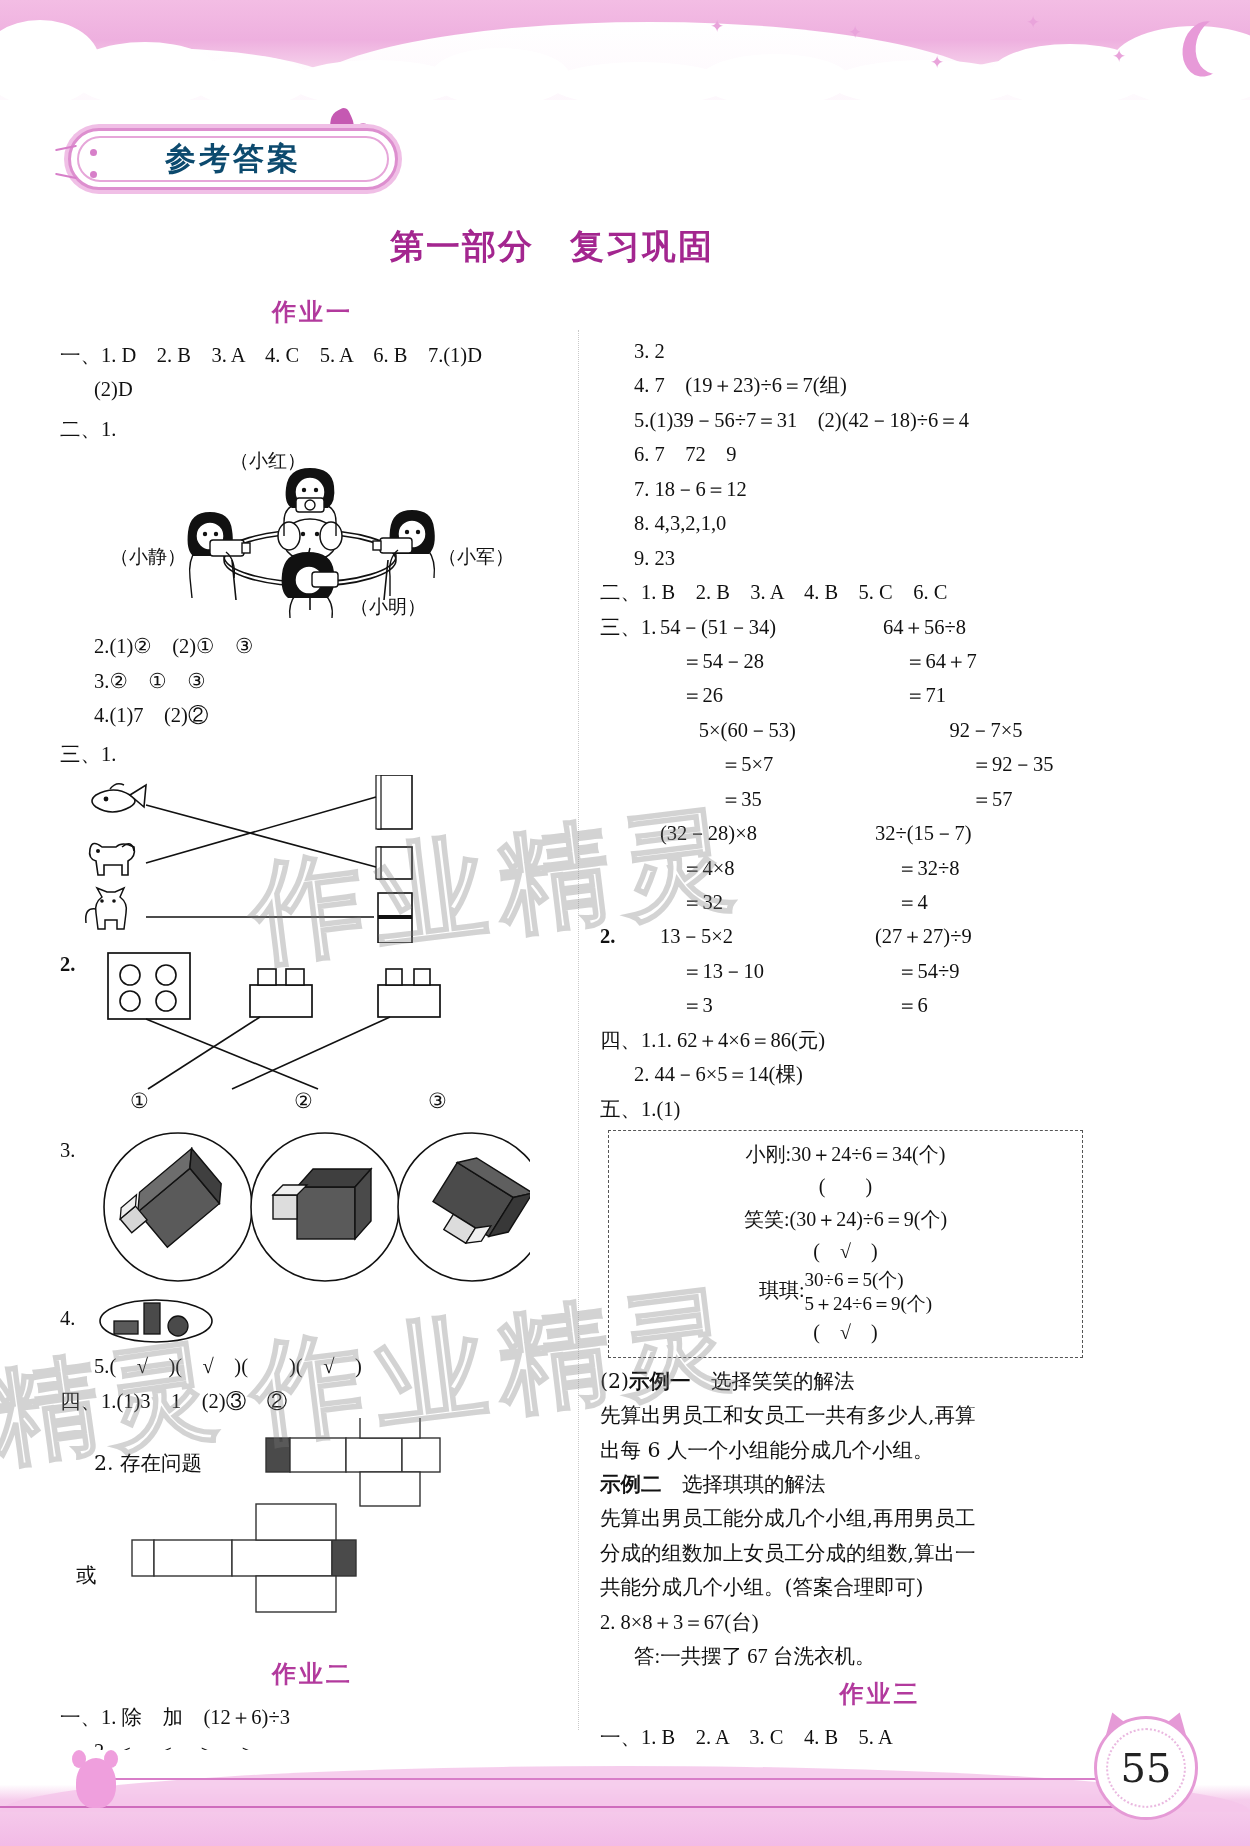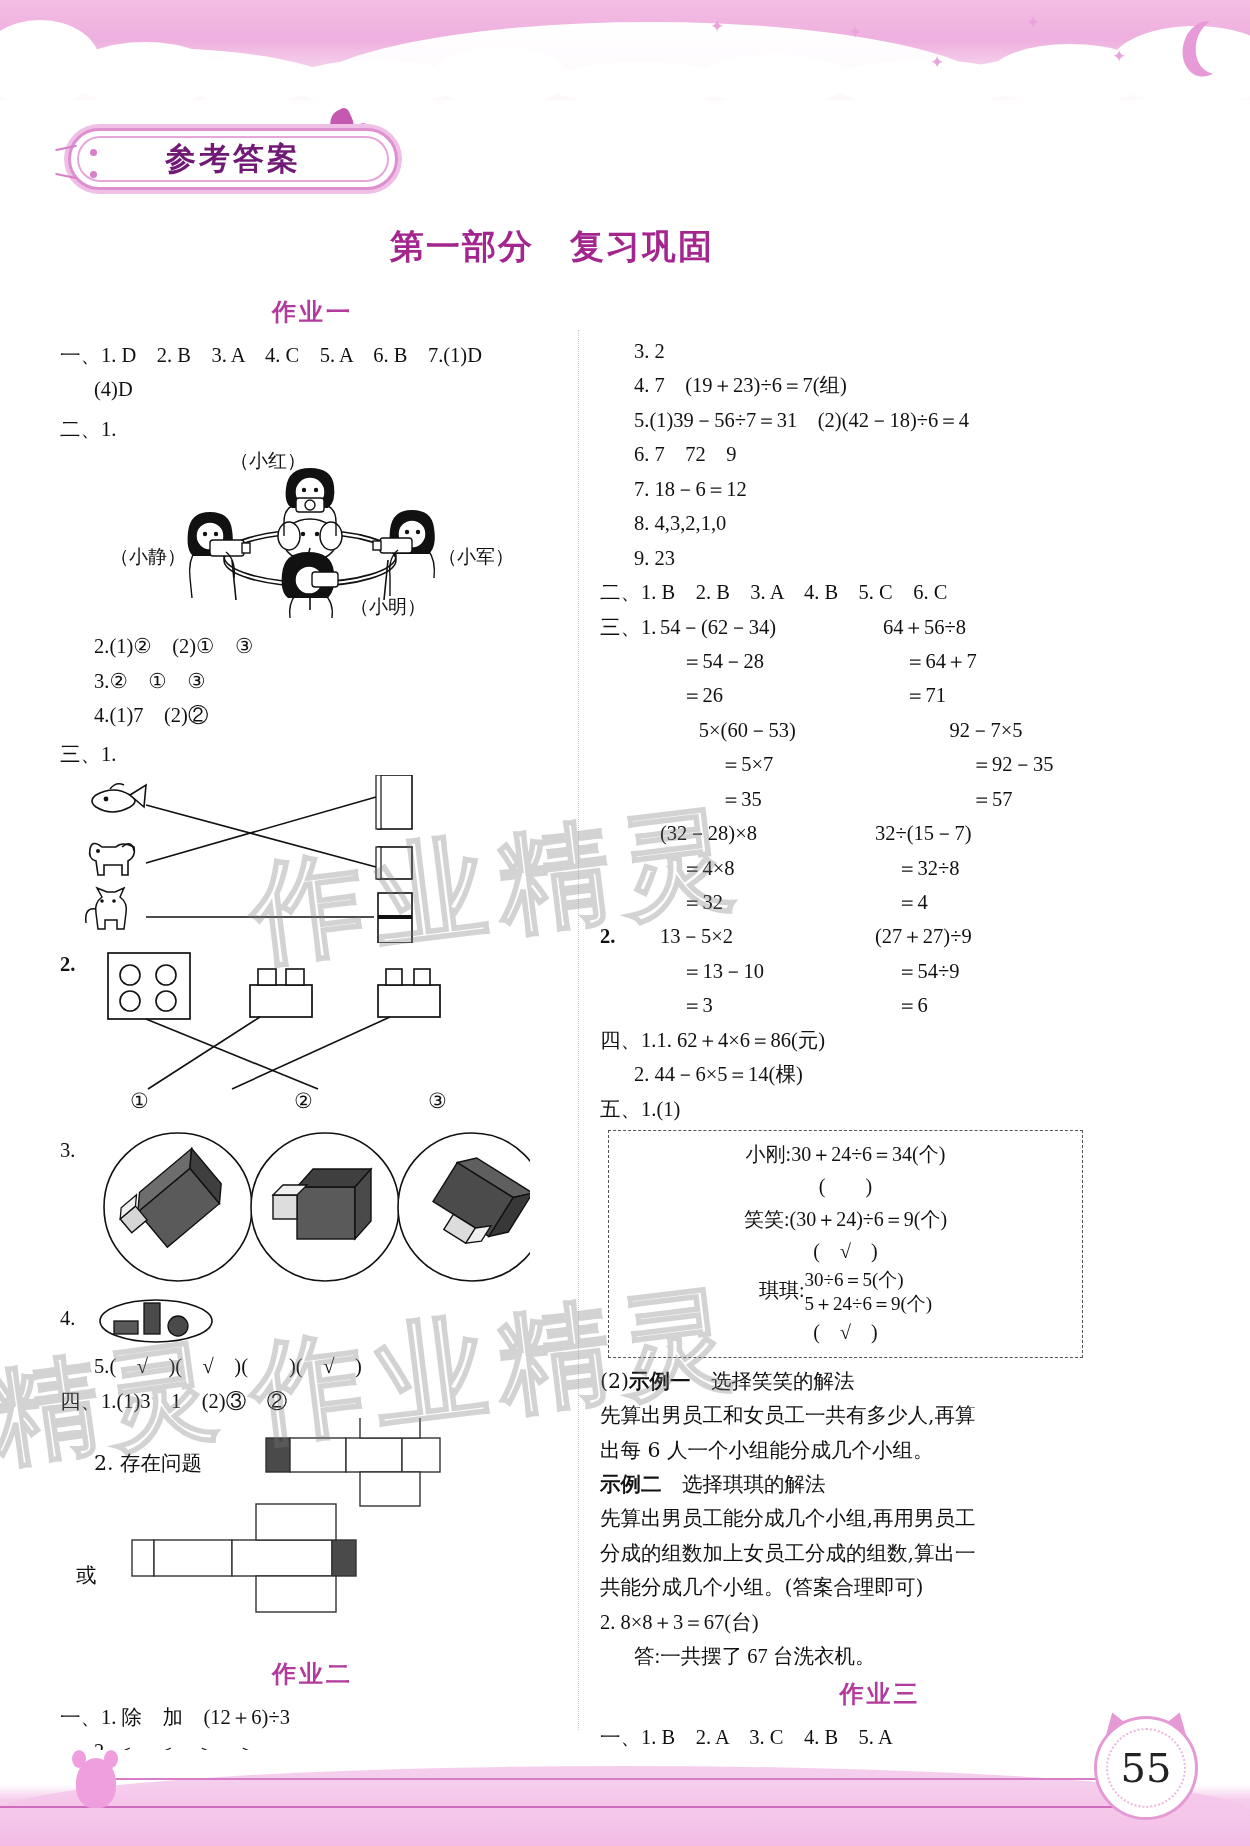--- a/index.html
+++ b/index.html
@@ -43,21 +43,21 @@
     box-shadow: inset 0 0 0 4px #ffffff, 0 0 0 4px #f0bfe6;
   }
   .title-pill .pill-inner {
     position:absolute; left:6px; top:5px; right:6px; bottom:5px;
     border:2px solid #e6a6d9; border-radius:27px;
   }
   .title-pill .txt {
     position:absolute; left:0; top:0; width:100%; height:100%;
     display:flex; align-items:center; justify-content:center;
     font-family:"DejaVu Sans", sans-serif;
-    font-weight:bold; font-size:31px; letter-spacing:3px; color:#701a75;
+    font-weight:bold; font-size:31px; letter-spacing:3px; color:#0c4a6e;
   }
   .pill-dot { position:absolute; width:7px; height:7px; border-radius:50%;
     background:#d77fc9; left:19px; }
   .pill-dot.d1 { top:18px; } .pill-dot.d2 { top:40px; }
   .pill-whisk {
     position:absolute; left:-16px; width:22px; height:2px;
     background:#d77fc9; border-radius:2px;
   }
   .pill-whisk.w1 { top:16px; transform:rotate(-12deg);}
   .pill-whisk.w2 { top:44px; transform:rotate(12deg);}
@@ -232,21 +232,21 @@
 
 <div class="part-heading">第一部分　复习巩固</div>
 
 <div class="divider"></div>
 
 <div class="col col-left">
 
   <div class="hw-title">作业一</div>
 
   <div class="line">一、1. D　2. B　3. A　4. C　5. A　6. B　7.(1)D</div>
-  <div class="line ind">(4)D</div>
+  <div class="line ind">(2)D</div>
 
   <div class="line" style="margin-top:5px;">二、1.</div>
 
   <div class="fig-kids">
     <svg width="500" height="175" viewBox="0 0 500 175">
 
       <ellipse cx="250" cy="112" rx="86" ry="26" fill="#fff" stroke="#111" stroke-width="1.6"></ellipse>
       <path d="M172 112 L176 152 M328 112 L324 152 M250 138 L250 162" stroke="#111" stroke-width="1.6" fill="none"></path>
       <ellipse cx="250" cy="108" rx="86" ry="26" fill="none" stroke="#111" stroke-width="1.6"></ellipse>
 
@@ -440,21 +440,21 @@
   <div class="line ind">5.(1)39－56÷7＝31　(2)(42－18)÷6＝4</div>
   <div class="line ind">6. 7　72　9</div>
   <div class="line ind">7. 18－6＝12</div>
   <div class="line ind">8. 4,3,2,1,0</div>
   <div class="line ind">9. 23</div>
   <div class="line">二、1. B　2. B　3. A　4. B　5. C　6. C</div>
 
   <div style="display:flex;">
     <div style="width:60px;" class="line">三、1.</div>
     <div style="width:215px;">
-      <div class="line">54－(62－34)</div>
+      <div class="line">54－(51－34)</div>
       <div class="line" style="padding-left:22px;">＝54－28</div>
       <div class="line" style="padding-left:22px;">＝26</div>
     </div>
     <div style="width:215px;margin-left:8px;">
       <div class="line">64＋56÷8</div>
       <div class="line" style="padding-left:22px;">＝64＋7</div>
       <div class="line" style="padding-left:22px;">＝71</div>
     </div>
   </div>
 

